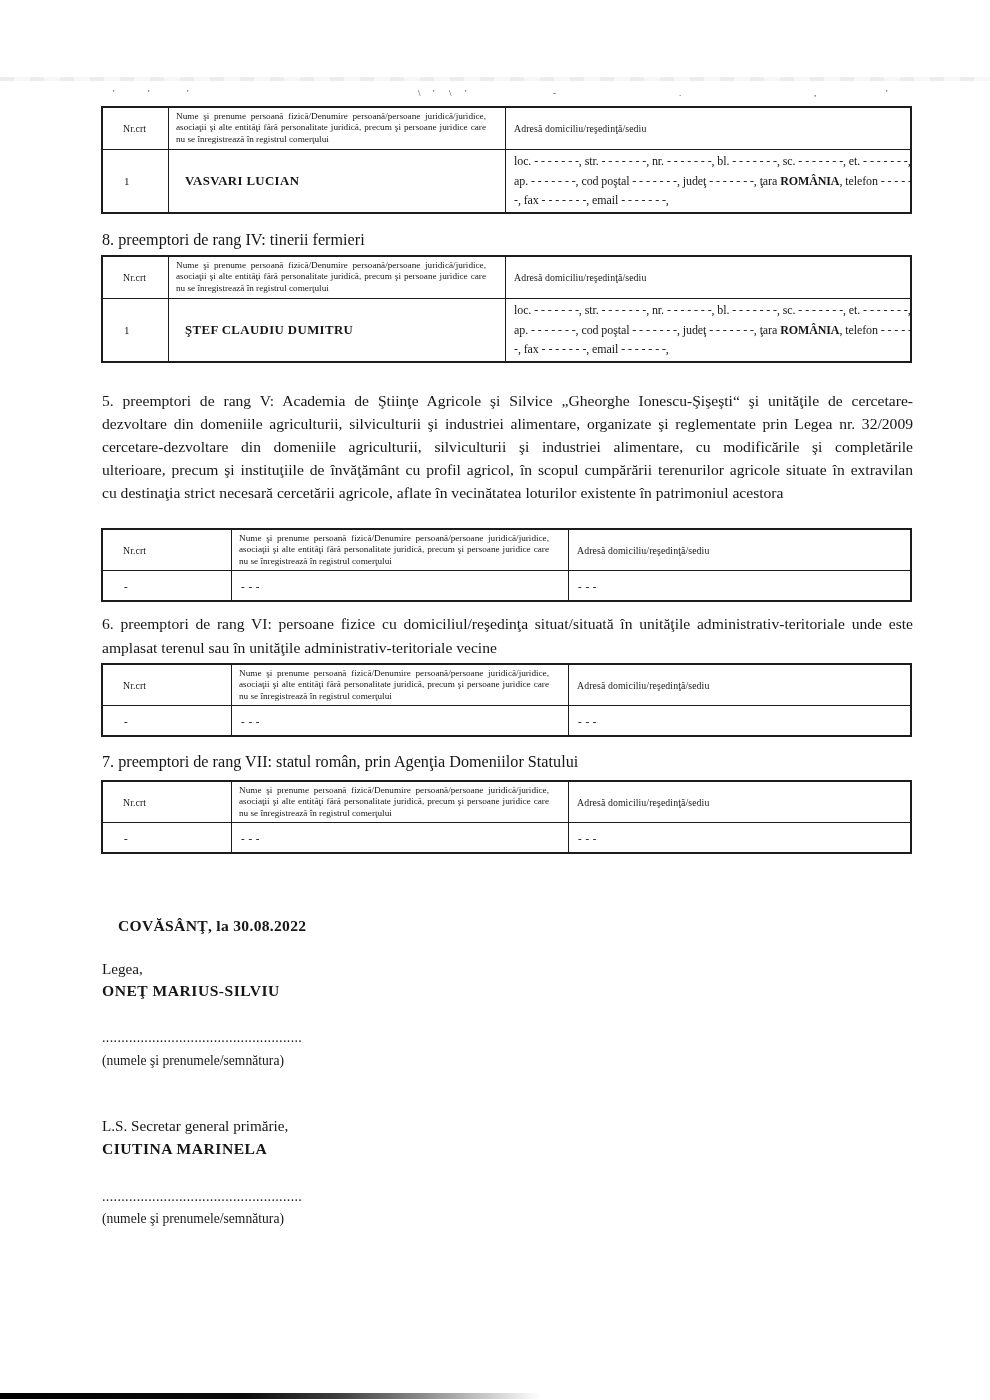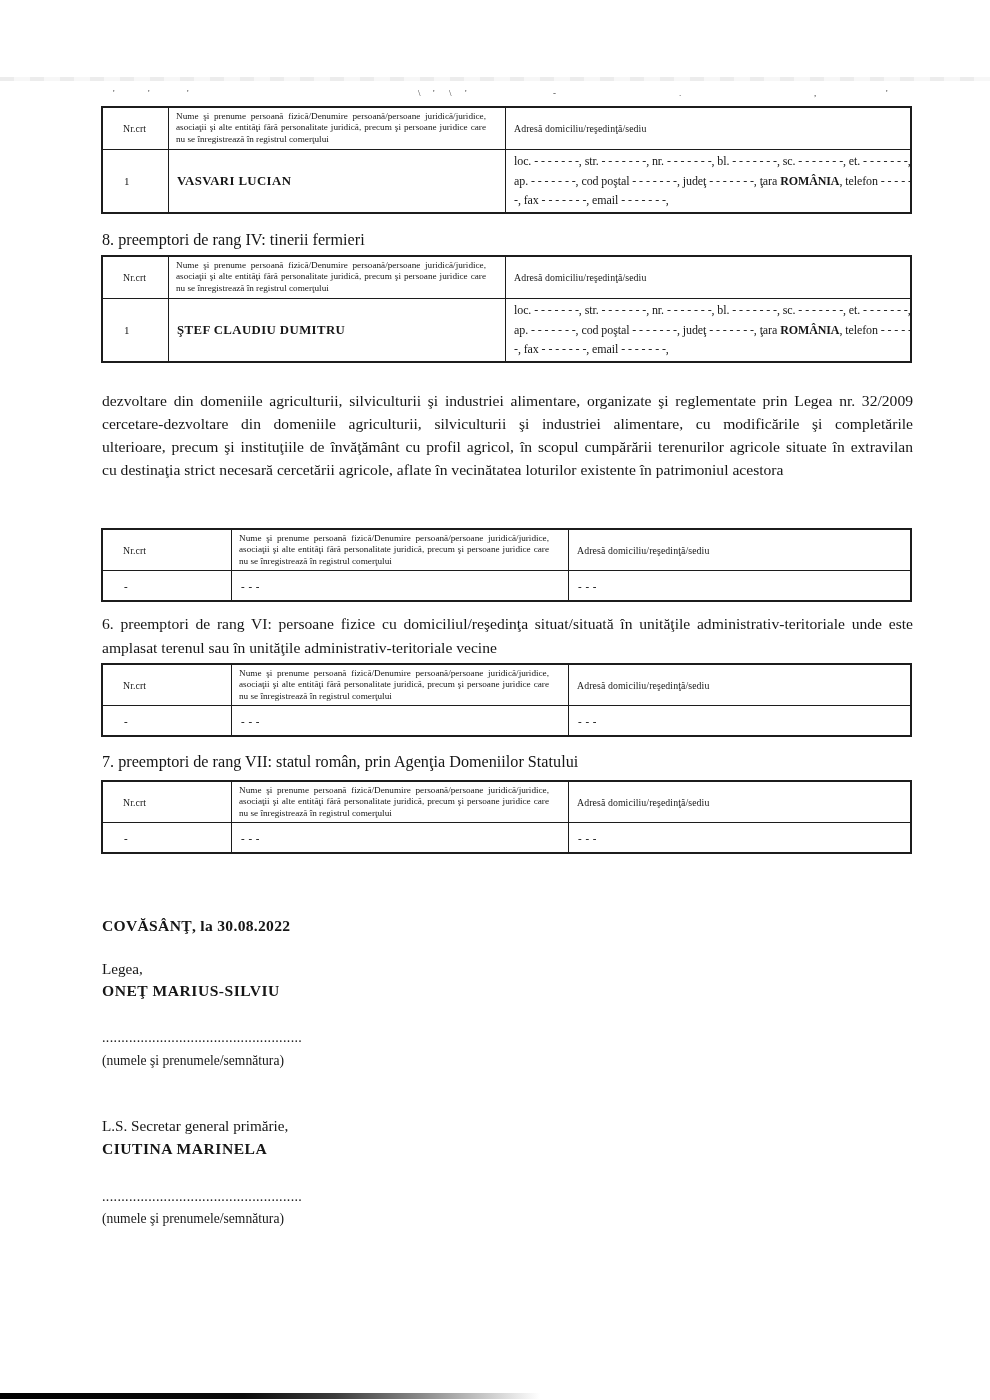--- a/index.html
+++ b/index.html
@@ -23,33 +23,33 @@
   .tc{box-sizing:border-box;min-width:0;margin-left:12px;}
   .tc + .tc{border-left:1.5px solid #1c1c1c;}
   .c3{flex:1;}
   .tA .c1{width:41px;}  .tA .c2{width:325px;}
   .tB .c1{width:104px;} .tB .c2{width:325px;}
   .tA .thead{height:41px;} .tA .tdata{height:62px;}
   .tB .thead{height:40px;} .tB .tdata{height:29px;}
   .hc{font-size:9.8px;display:flex;align-items:center;padding-left:8px;letter-spacing:.1px;}
   .hc2{font-size:9.2px;line-height:11.4px;padding:3px 7px 2px 7px;text-align:justify;}
   .num{font-size:11px;display:flex;align-items:center;padding-left:9px;}
-  .name{font-weight:bold;font-size:12.8px;display:flex;align-items:center;padding-left:8px;letter-spacing:.4px;}
+  .name{font-weight:bold;font-size:12.8px;display:flex;align-items:center;padding-left:16px;letter-spacing:.4px;}
   .addr{padding:2px 24px 0 8px;font-size:12px;line-height:19.5px;white-space:nowrap;overflow:hidden;letter-spacing:-.1px;}
   .dashcell{font-size:11px;font-weight:bold;display:flex;align-items:center;padding-left:9px;letter-spacing:.5px;}
   
   .h1{position:absolute;left:102px;width:812px;font-size:16.2px;}
   .para{position:absolute;left:102px;width:811px;font-size:15.6px;}
   .pl{line-height:23px;}
   .pl6{line-height:24px;}
   .just{text-align:justify;text-align-last:justify;}
   
   .abs{position:absolute;left:102px;}
   .b{font-weight:bold;font-family:Liberation Serif, serif;}
-  .place-date{font-size:15.6px;letter-spacing:.3px;}
+  .place-date{font-size:15.6px;letter-spacing:.3px;margin-left:16px;}
   .role{font-size:15.2px;}
   .person{font-size:15.6px;letter-spacing:.5px;}
   .dots{font-size:14px;letter-spacing:.35px;color:#222;}
   .caption{font-size:13.6px;}
 </style>
 </head>
 <body>
 
 <div class="page">
 
@@ -98,20 +98,21 @@
       <div class="tc c2 name">ŞTEF CLAUDIU DUMITRU</div>
       <div class="tc c3 addr">
         <div>loc. - - - - - - -, str. - - - - - - -, nr. - - - - - - -, bl. - - - - - - -, sc. - - - - - - -, et. - - - - - - -,</div>
         <div><span>ap. - - - - - - -, cod poştal - - - - - - -, judeţ - - - - - - -, ţara </span><span class="b">ROMÂNIA</span><span>, telefon - - - - - -</span></div>
         <div>-, fax - - - - - - -, email - - - - - - -,</div>
       </div>
     </div>
   </div>
 
   <div class="para" style="top:389px">
+    <div class="pl just">5. preemptori de rang V: Academia de Ştiinţe Agricole şi Silvice „Gheorghe Ionescu-Şişeşti“ şi unităţile de cercetare-</div>
     <div class="pl just">dezvoltare din domeniile agriculturii, silviculturii şi industriei alimentare, organizate şi reglementate prin Legea nr. 32/2009</div>
     <div class="pl just">cercetare-dezvoltare din domeniile agriculturii, silviculturii şi industriei alimentare, cu modificările şi completările</div>
     <div class="pl just">ulterioare, precum şi instituţiile de învăţământ cu profil agricol, în scopul cumpărării terenurilor agricole situate în extravilan</div>
     <div class="pl">cu destinaţia strict necesară cercetării agricole, aflate în vecinătatea loturilor existente în patrimoniul acestora</div>
   </div>
 
   <div class="tbl tB" style="top:528px">
     <div class="trow thead">
       <div class="tc c1 hc">Nr.crt</div>
       <div class="tc c2 hc2">Nume şi prenume persoană fizică/Denumire persoană/persoane juridică/juridice, asociaţii şi alte entităţi fără personalitate juridică, precum şi persoane juridice care nu se înregistrează în registrul comerţului</div>

